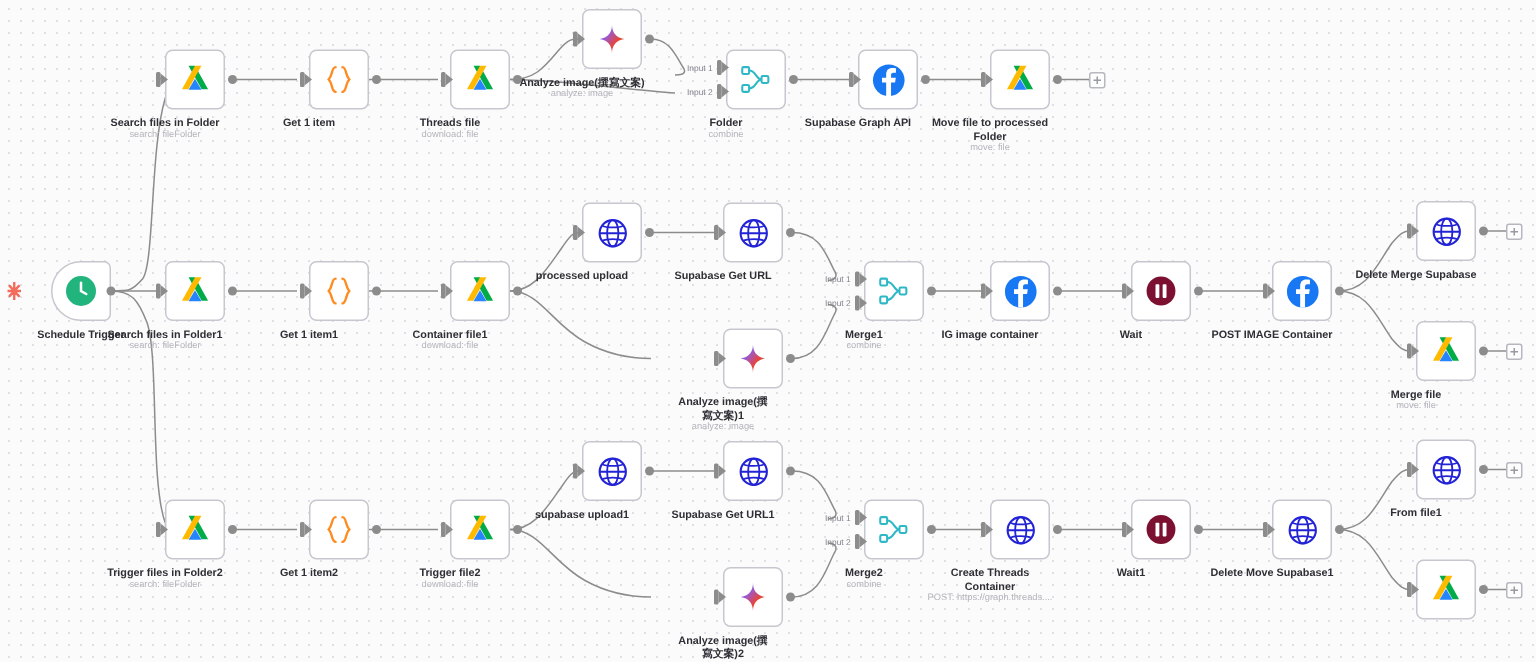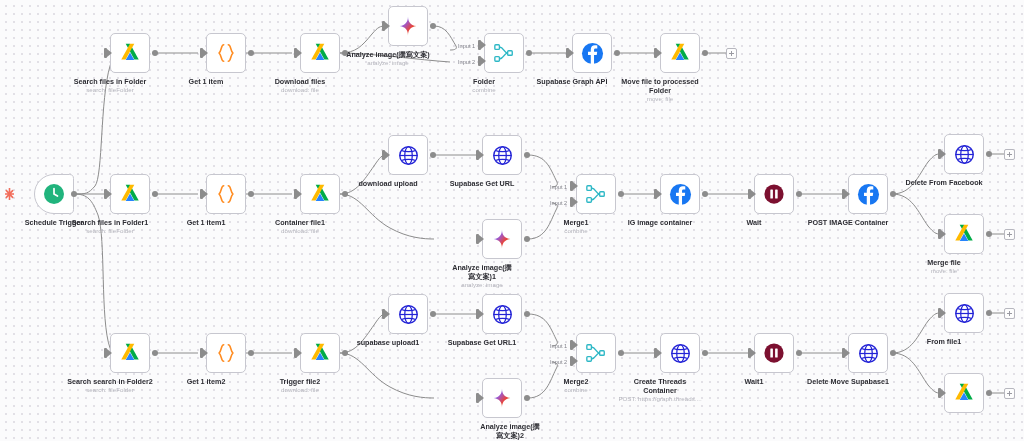--- a/index.html
+++ b/index.html
@@ -229,21 +229,21 @@
     <div class="nbox">
       <svg width="22" height="22" viewBox="0 0 24 24" class="ico">
         <path d="M12 2 L21.5 19 L16.8 19 L7.3 2 Z" fill="#00ac47"></path>
         <path d="M12 2 L2.5 19 L7.2 19 L16.7 2 Z" fill="#ffba00"></path>
         <path d="M12 11.5 L7.3 19.5 L16.7 19.5 Z" fill="#2684fc"></path>
       </svg>
     </div>
     <div class="port port-in-bar" style="left:-6px; top:15px;"></div>
     <div class="port port-in" style="left:-3px; top:16px;"></div>
     <div class="port port-out" style="left:42px; top:17px;"></div>
-    <div class="nlabel">Download files</div>
+    <div class="nlabel">Threads file</div>
     <div class="nsub" style="top:53px;">download: file</div>
   </div>
 
   <div class="node" style="left:388px; top:6px;">
     <div class="nbox">
       <svg width="22" height="22" viewBox="0 0 24 24" class="ico">
         <defs>
           <linearGradient id="g1" x1="0" y1="0" x2="1" y2="1">
             <stop offset="0%" stop-color="#4285f4"></stop>
             <stop offset="35%" stop-color="#9b59d0"></stop>
@@ -359,21 +359,21 @@
         <circle cx="12" cy="12" r="10" stroke="#2323d6" stroke-width="1.6" fill="none"></circle>
         <ellipse cx="12" cy="12" rx="4.3" ry="10" stroke="#2323d6" stroke-width="1.4" fill="none"></ellipse>
         <line x1="2" y1="12" x2="22" y2="12" stroke="#2323d6" stroke-width="1.4"></line>
         <path d="M4 6.3 C7 8 17 8 20 6.3" stroke="#2323d6" stroke-width="1.3" fill="none"></path>
         <path d="M4 17.7 C7 16 17 16 20 17.7" stroke="#2323d6" stroke-width="1.3" fill="none"></path>
       </svg>
     </div>
     <div class="port port-in-bar" style="left:-6px; top:15px;"></div>
     <div class="port port-in" style="left:-3px; top:16px;"></div>
     <div class="port port-out" style="left:42px; top:17px;"></div>
-    <div class="nlabel">download upload</div>
+    <div class="nlabel">processed upload</div>
   </div>
 
   <div class="node" style="left:482px; top:135px;">
     <div class="nbox">
       <svg width="21" height="21" viewBox="0 0 24 24" class="ico">
         <circle cx="12" cy="12" r="10" stroke="#2323d6" stroke-width="1.6" fill="none"></circle>
         <ellipse cx="12" cy="12" rx="4.3" ry="10" stroke="#2323d6" stroke-width="1.4" fill="none"></ellipse>
         <line x1="2" y1="12" x2="22" y2="12" stroke="#2323d6" stroke-width="1.4"></line>
         <path d="M4 6.3 C7 8 17 8 20 6.3" stroke="#2323d6" stroke-width="1.3" fill="none"></path>
         <path d="M4 17.7 C7 16 17 16 20 17.7" stroke="#2323d6" stroke-width="1.3" fill="none"></path>
@@ -472,21 +472,21 @@
         <circle cx="12" cy="12" r="10" stroke="#2323d6" stroke-width="1.6" fill="none"></circle>
         <ellipse cx="12" cy="12" rx="4.3" ry="10" stroke="#2323d6" stroke-width="1.4" fill="none"></ellipse>
         <line x1="2" y1="12" x2="22" y2="12" stroke="#2323d6" stroke-width="1.4"></line>
         <path d="M4 6.3 C7 8 17 8 20 6.3" stroke="#2323d6" stroke-width="1.3" fill="none"></path>
         <path d="M4 17.7 C7 16 17 16 20 17.7" stroke="#2323d6" stroke-width="1.3" fill="none"></path>
       </svg>
     </div>
     <div class="port port-in-bar" style="left:-6px; top:15px;"></div>
     <div class="port port-in" style="left:-3px; top:16px;"></div>
     <div class="port port-out" style="left:42px; top:17px;"></div>
-    <div class="nlabel">Delete From Facebook</div>
+    <div class="nlabel">Delete Merge Supabase</div>
   </div>
   <div class="plus" style="left:1004px; top:149px;"></div>
 
   <div class="node" style="left:944px; top:214px;">
     <div class="nbox">
       <svg width="22" height="22" viewBox="0 0 24 24" class="ico">
         <path d="M12 2 L21.5 19 L16.8 19 L7.3 2 Z" fill="#00ac47"></path>
         <path d="M12 2 L2.5 19 L7.2 19 L16.7 2 Z" fill="#ffba00"></path>
         <path d="M12 11.5 L7.3 19.5 L16.7 19.5 Z" fill="#2684fc"></path>
       </svg>
@@ -503,21 +503,21 @@
     <div class="nbox">
       <svg width="22" height="22" viewBox="0 0 24 24" class="ico">
         <path d="M12 2 L21.5 19 L16.8 19 L7.3 2 Z" fill="#00ac47"></path>
         <path d="M12 2 L2.5 19 L7.2 19 L16.7 2 Z" fill="#ffba00"></path>
         <path d="M12 11.5 L7.3 19.5 L16.7 19.5 Z" fill="#2684fc"></path>
       </svg>
     </div>
     <div class="port port-in-bar" style="left:-6px; top:15px;"></div>
     <div class="port port-in" style="left:-3px; top:16px;"></div>
     <div class="port port-out" style="left:42px; top:17px;"></div>
-    <div class="nlabel">Search search in Folder2</div>
+    <div class="nlabel">Trigger files in Folder2</div>
     <div class="nsub" style="top:53px;">search: fileFolder</div>
   </div>
 
   <div class="node" style="left:206px; top:333px;">
     <div class="nbox">
       <svg width="22" height="22" viewBox="0 0 24 24" class="ico">
         <path d="M9.5 3 C6.5 3 7.5 9 4.5 12 C7.5 15 6.5 21 9.5 21" stroke="#ff8c21" stroke-width="1.7" fill="none" stroke-linecap="round"></path>
         <path d="M14.5 3 C17.5 3 16.5 9 19.5 12 C16.5 15 17.5 21 14.5 21" stroke="#ff8c21" stroke-width="1.7" fill="none" stroke-linecap="round"></path>
       </svg>
     </div>
@@ -584,21 +584,21 @@
             <stop offset="65%" stop-color="#ea4335"></stop>
             <stop offset="100%" stop-color="#34a853"></stop>
           </linearGradient>
         </defs>
         <path d="M12 1.5 C12 7 14.5 11 21 12 C14.5 13 12 17 12 22.5 C12 17 9.5 13 3 12 C9.5 11 12 7 12 1.5 Z" fill="url(#g3)"></path>
       </svg>
     </div>
     <div class="port port-in-bar" style="left:-6px; top:15px;"></div>
     <div class="port port-in" style="left:-3px; top:16px;"></div>
     <div class="port port-out" style="left:42px; top:17px;"></div>
-    <div class="nlabel" style="width:64px;margin-left:28px;">Analyze image(撰寫文案)2</div>
+    <div class="nlabel" style="width:64px;">Analyze image(撰寫文案)2</div>
     <div class="nsub" style="top:62px;">analyze: image</div>
   </div>
 
   <div class="inlabel" style="left:550px; top:343px;">Input 1</div>
   <div class="inlabel" style="left:550px; top:359px;">Input 2</div>
   <div class="node" style="left:576px; top:333px;">
     <div class="nbox">
       <svg width="22" height="22" viewBox="0 0 24 24" class="ico">
         <rect x="2" y="3" width="5" height="5" rx="1" stroke="#2eb8c6" stroke-width="1.5" fill="none"></rect>
         <rect x="2" y="16" width="5" height="5" rx="1" stroke="#2eb8c6" stroke-width="1.5" fill="none"></rect>

